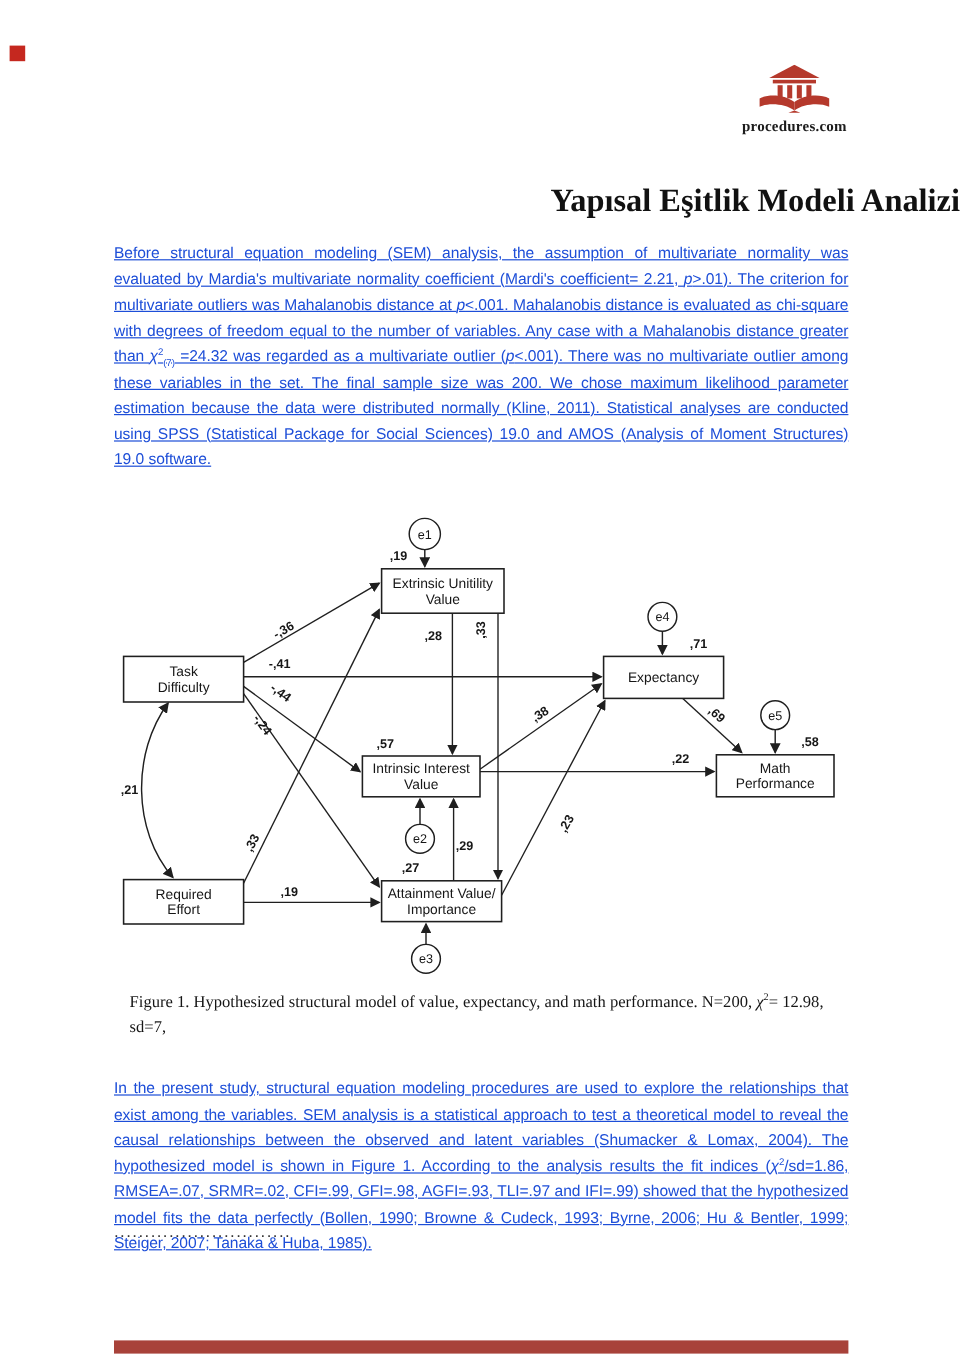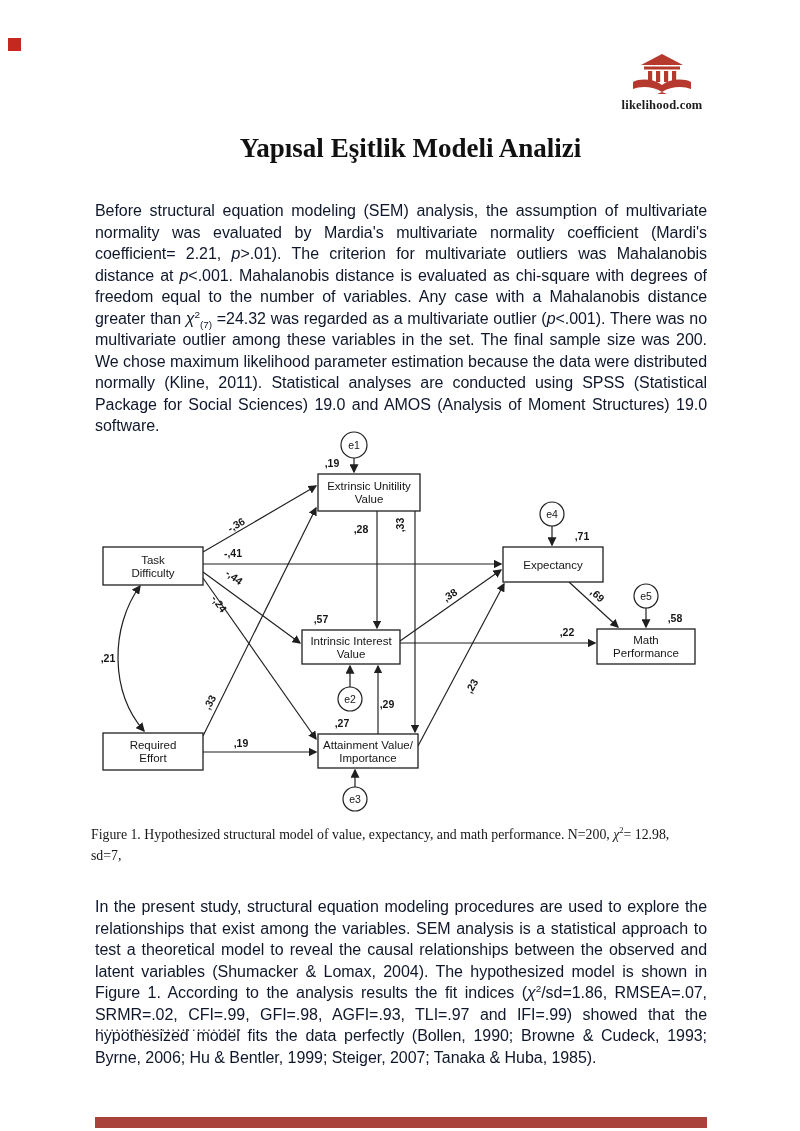--- a/index.html
+++ b/index.html
@@ -6,36 +6,36 @@
   *{box-sizing:border-box;}
   .page{
     position:relative;width:800px;height:1131px;margin:0 auto;background:#ffffff;
     font-family:"Liberation Sans",sans-serif;color:#222;overflow:hidden;
   }
   .corner-mark{position:absolute;top:38px;left:8px;width:13px;height:13px;background:var(--mark-color,#c52a22);}
   .logo{position:absolute;top:54px;left:612px;width:100px;text-align:center;}
   .logo-icon{display:block;margin:0 auto;}
   .logo-text{font-family:"Liberation Serif",serif;font-weight:bold;font-size:12.5px;color:#1c1c1c;margin-top:2px;letter-spacing:0.2px;}
   .page-title{
-    position:absolute;top:133px;left:0;width:100%;text-align:center;
+    position:absolute;top:152px;left:0;width:100%;text-align:right;
     font-family:"Liberation Serif",serif;font-weight:bold;font-size:27px;color:#111;padding-left:21px;
   }
   .body-par{
     position:absolute;left:95px;width:612px;
-    font-size:16px;line-height:21.5px;text-align:justify;color:#0f172a;letter-spacing:-0.05px;
+    font-size:13px;line-height:21.5px;text-align:justify;color:#1d4ed8;letter-spacing:-0.05px;text-decoration:underline;
   }
   .p1{top:200px;}
   .p2{top:896px;}
   .seg-i{font-style:italic;}
   .seg-sup{vertical-align:super;font-size:0.62em;line-height:0;}
   .seg-sub{vertical-align:sub;font-size:0.62em;line-height:0;}
   .figure-wrap{position:absolute;top:422px;left:85px;width:620px;height:400px;}
   .figure-wrap svg{display:block;width:100%;height:100%;}
   .caption{
-    position:absolute;top:824px;left:91px;width:612px;
+    position:absolute;top:824px;left:108px;width:612px;
     font-family:"Liberation Serif",serif;font-size:13.8px;line-height:21px;color:#161616;
   }
   .dots-line{position:absolute;top:1018px;left:95px;font-size:14px;letter-spacing:1.2px;color:#333;}
   .footer-bar{position:absolute;top:1117px;left:95px;width:612px;height:11px;background:var(--bar-color,#a8423a);}
 </style>
 </head>
 <body>
 
 <div class="page">
 
@@ -48,21 +48,21 @@
         <rect x="12" y="12.5" width="36" height="3"></rect>
         <rect x="16" y="17" width="4.2" height="11"></rect>
         <rect x="24" y="17" width="4.2" height="11"></rect>
         <rect x="32" y="17" width="4.2" height="11"></rect>
         <rect x="40" y="17" width="4.2" height="11"></rect>
         <path d="M30 31 C22 25, 9 24, 1 28 L1 35 C9 31.5, 22 32.5, 30 38 Z"></path>
         <path d="M30 31 C38 25, 51 24, 59 28 L59 35 C51 31.5, 38 32.5, 30 38 Z"></path>
         <path d="M30 38 L25 40 L35 40 Z"></path>
       </g>
     </svg>
-    <div class="logo-text">likelihood.com</div>
+    <div class="logo-text">procedures.com</div>
   </div>
 
   <div class="page-title">Yapısal Eşitlik Modeli Analizi</div>
 
   <div class="body-par p1"><span>Before structural equation modeling (SEM) analysis, the assumption of multivariate normality was evaluated by Mardia's multivariate normality coefficient (Mardi's coefficient= 2.21, </span><span class="seg-i">p</span><span>&gt;.01). The criterion for multivariate outliers was Mahalanobis distance at </span><span class="seg-i">p</span><span>&lt;.001. Mahalanobis distance is evaluated as chi-square with degrees of freedom equal to the number of variables. Any case with a Mahalanobis distance greater than </span><span class="seg-i">χ</span><span class="seg-sup">2</span><span class="seg-sub">(7)</span><span> =24.32 was regarded as a multivariate outlier (</span><span class="seg-i">p</span><span>&lt;.001). There was no multivariate outlier among these variables in the set. The final sample size was 200. We chose maximum likelihood parameter estimation because the data were distributed normally (Kline, 2011). Statistical analyses are conducted using SPSS (Statistical Package for Social Sciences) 19.0 and AMOS (Analysis of Moment Structures) 19.0 software.</span></div>
 
   <div class="figure-wrap">
     <svg id="sem-svg" xmlns="http://www.w3.org/2000/svg" viewBox="0 0 620 400">
         <defs>
           <marker id="arr" viewBox="0 0 10 10" refX="8.5" refY="5" markerWidth="7.5" markerHeight="7.5" orient="auto-start-reverse">

